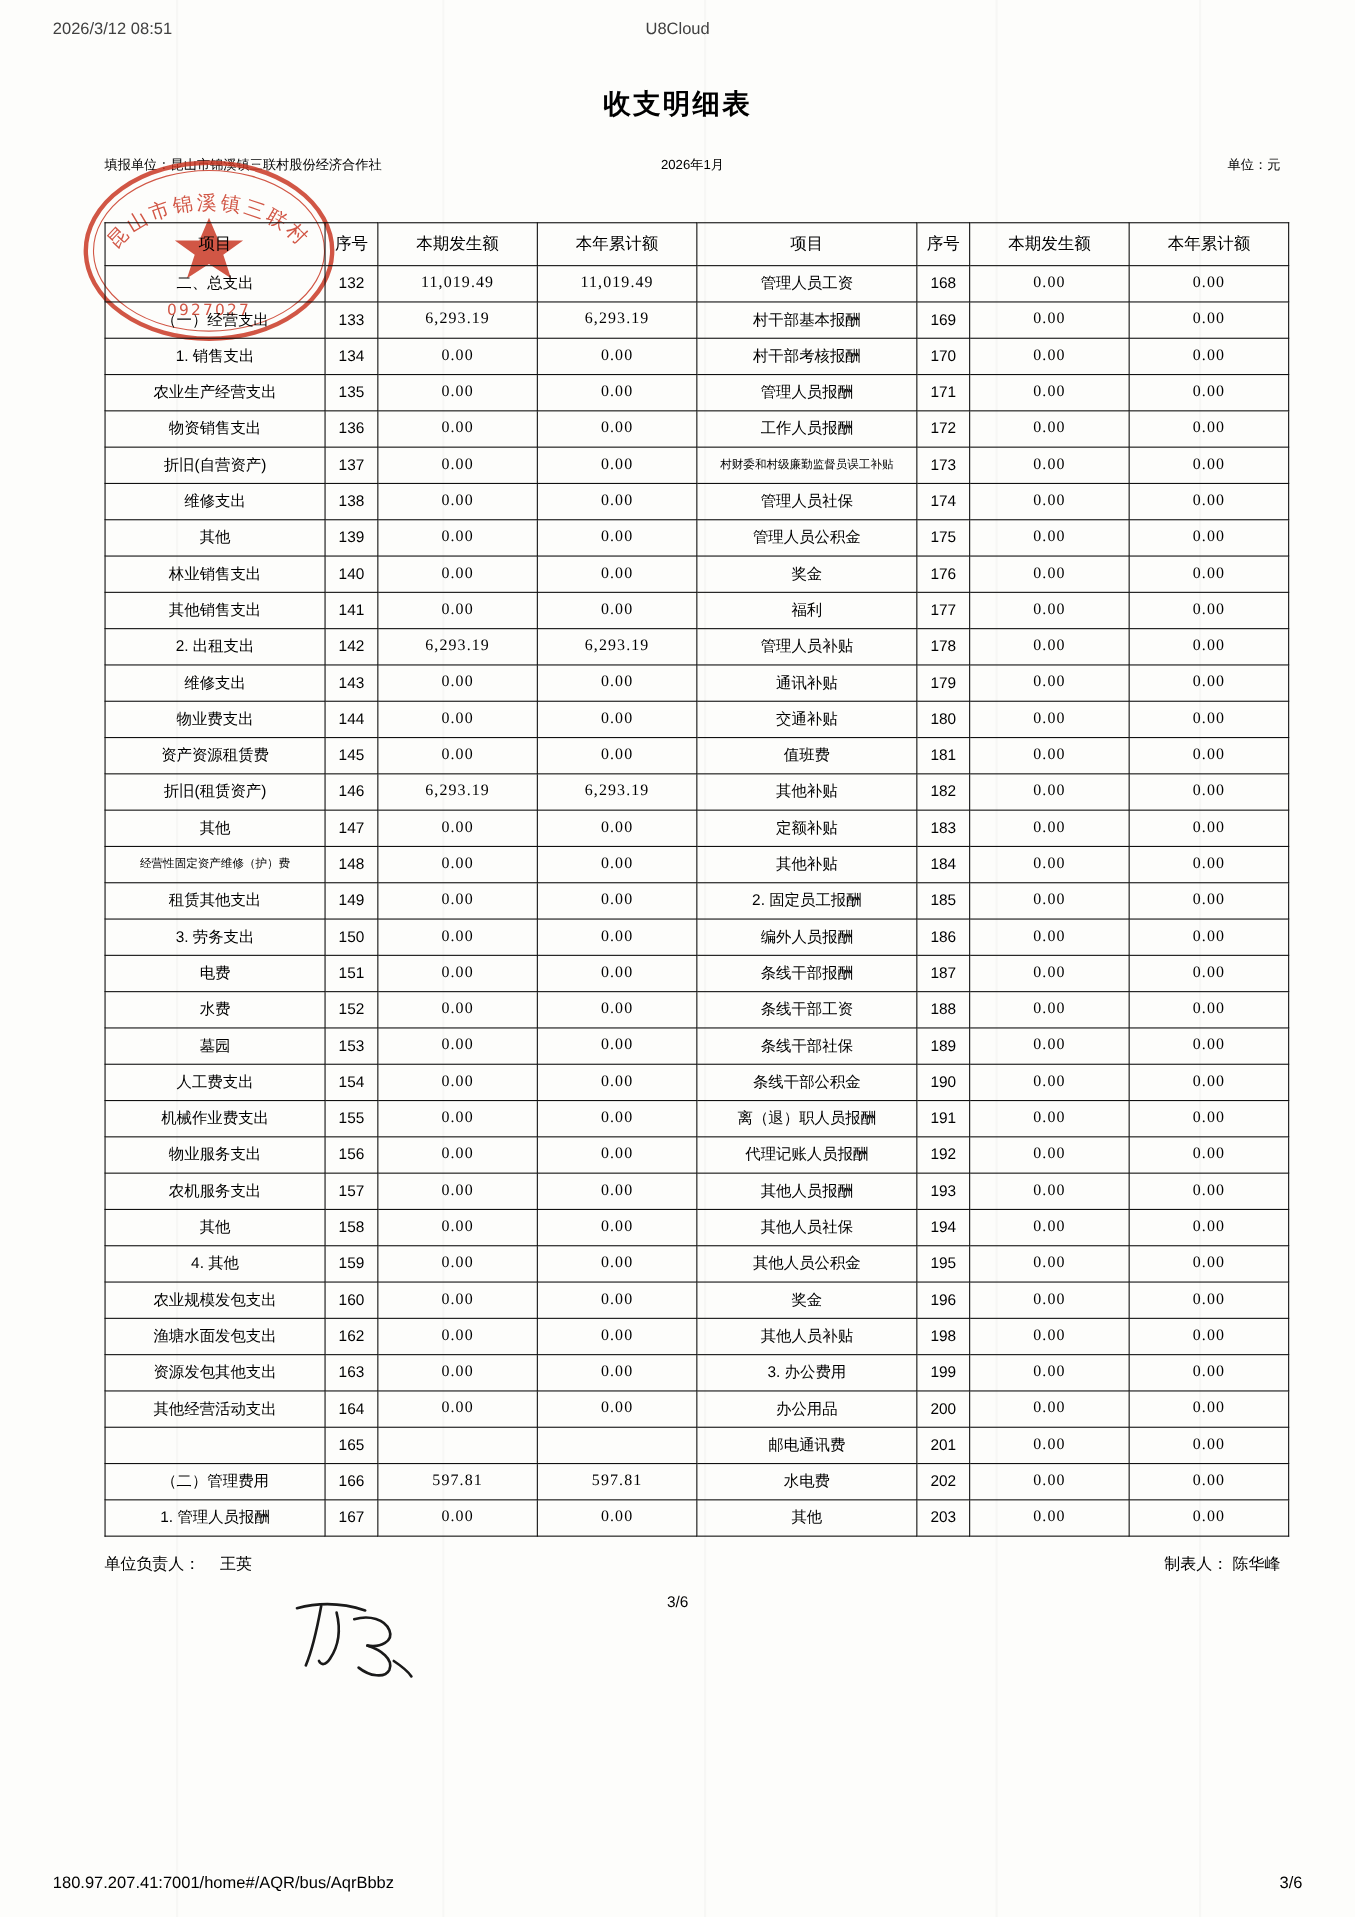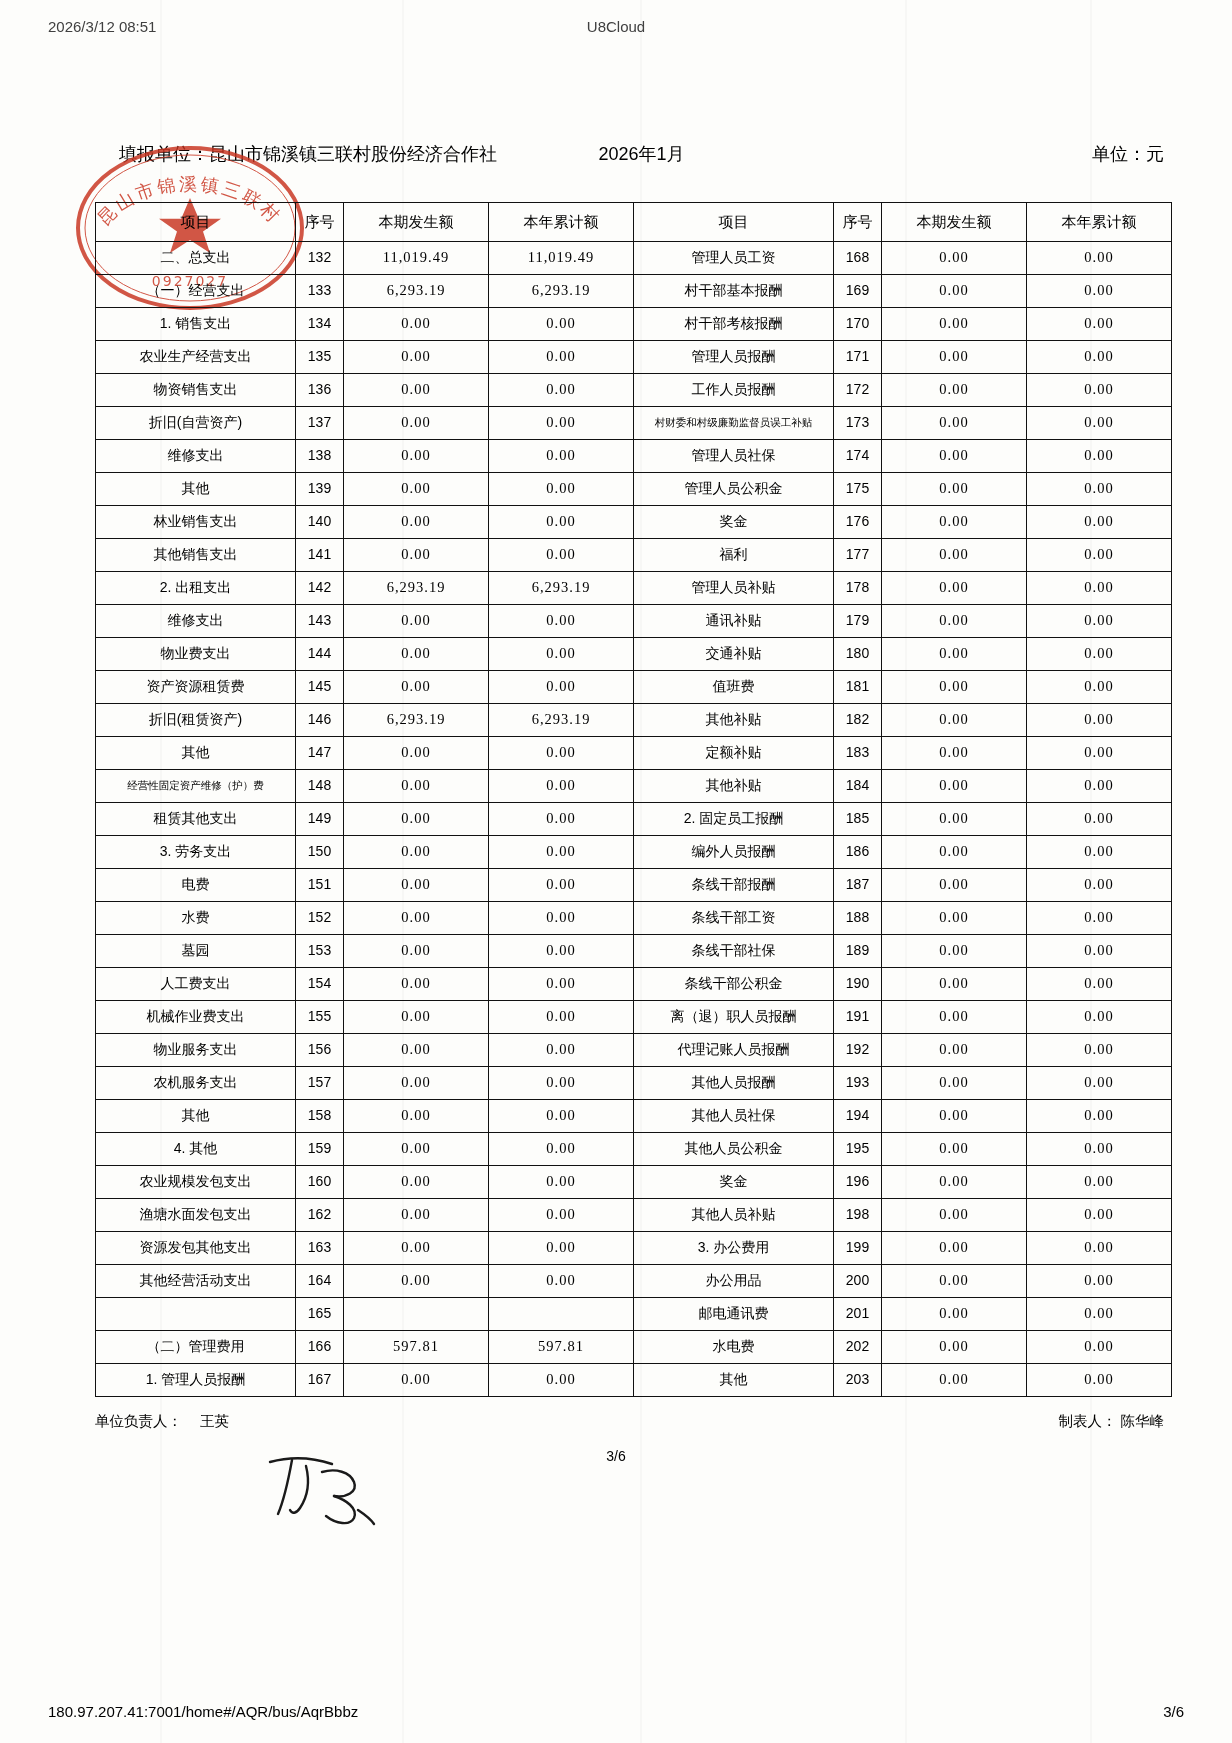--- a/index.html
+++ b/index.html
@@ -58,22 +58,21 @@
     font-size: 25px;
     font-weight: bold;
     letter-spacing: 2px;
   }
   .meta-row {
     position: absolute;
     top: 142px;
     left: 95px;
     right: 68px;
     height: 20px;
-    font-size: 18px;
-    margin-left: 24px;
+    font-size: 12px;
   }
   .meta-left { position: absolute; left: 0; top: 0; }
   .meta-center { position: absolute; left: 0; width: 100%; text-align: center; top: 0; }
   .meta-right { position: absolute; right: 0; top: 0; }
 
   table.main {
     position: absolute;
     top: 202px;
     left: 95px;
     width: 1042px;
@@ -168,20 +167,21 @@
   <div class="streak" style="left:402px;"></div>
   <div class="streak" style="left:640px;"></div>
   <div class="streak" style="left:905px;"></div>
   <div class="streak" style="left:1090px;"></div>
 
   <div class="browser-header">
     <span class="hdr-date">2026/3/12 08:51</span>
     <span class="hdr-title">U8Cloud</span>
   </div>
 
+  <div class="doc-title">收支明细表</div>
 
   <div class="meta-row">
     <span class="meta-left">填报单位：昆山市锦溪镇三联村股份经济合作社</span>
     <span class="meta-center">2026年1月</span>
     <span class="meta-right">单位：元</span>
   </div>
 
   <svg class="seal" viewBox="0 0 236 172">
     <g transform="translate(118,86)">
       <ellipse rx="112" ry="80" fill="none" stroke="#c8321e" stroke-width="4"></ellipse>

